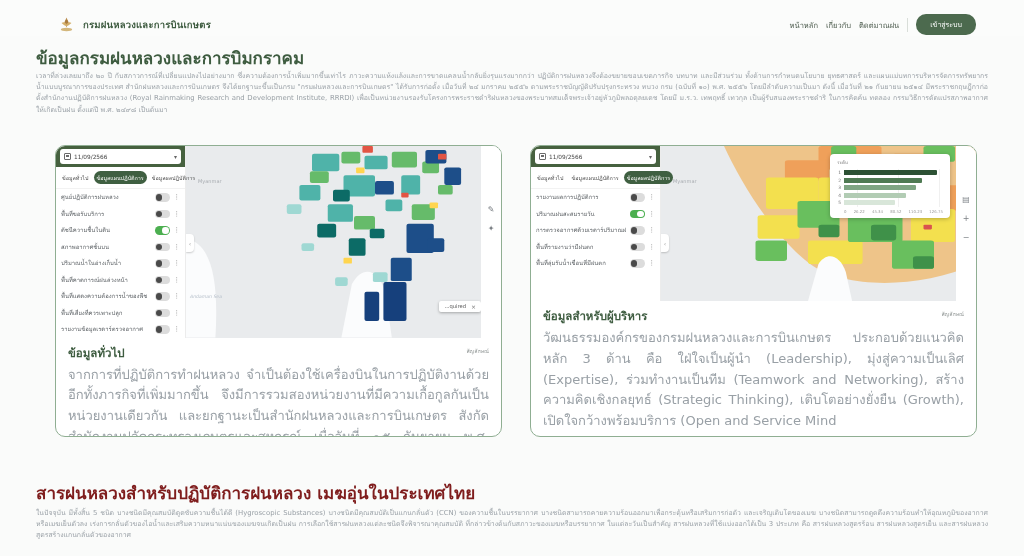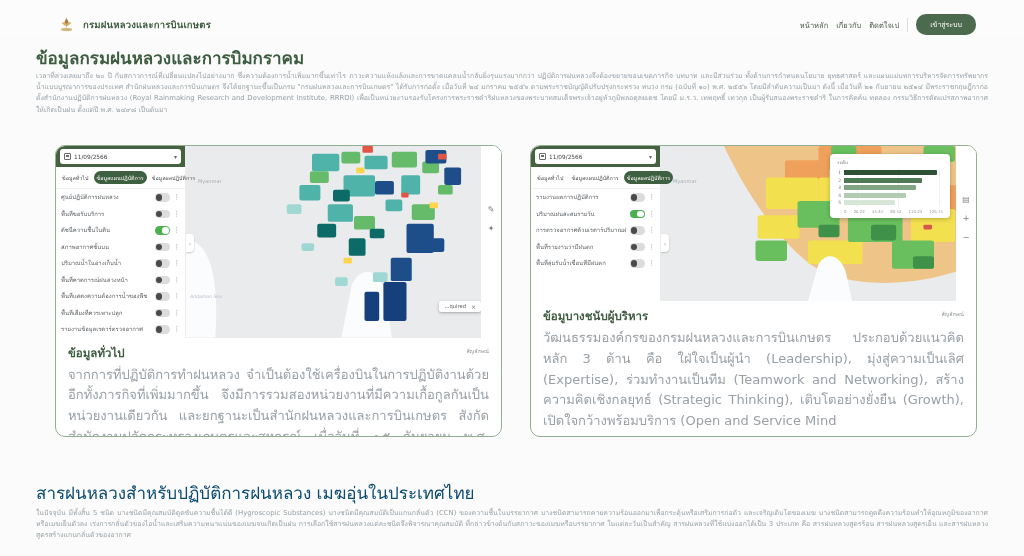--- a/index.html
+++ b/index.html
@@ -68,40 +68,40 @@
   .ticks{display:flex;justify-content:space-between;font-size:3.9px;color:#999;margin:2px 0 0 7px}
 
   
   .card-text{flex:1;padding:6px 12px 4px;position:relative}
   .head-row{display:flex;align-items:flex-start;justify-content:space-between}
   .card-heading{font-size:11.5px;font-weight:bold;color:#3e5c40;margin-bottom:3px}
   .legend-chip{font-size:5.3px;color:#8b9190;margin-top:3px;cursor:pointer}
   .card-body{font-size:13px;line-height:1.6;color:#99a0a6;text-align:justify}
 
   
-  .sec2-title{position:absolute;left:36px;top:479px;font-size:17px;font-weight:normal;color:#0c4a6e}
+  .sec2-title{position:absolute;left:36px;top:479px;font-size:17px;font-weight:bold;color:#7f1d1d}
   .sec2-body{position:absolute;left:36px;top:508px;width:952px;font-size:6.9px;line-height:1.62;color:#99a0a6;text-align:justify}
 </style>
 </head>
 <body>
 
 <header class="topbar">
   <div class="brand">
     <svg width="17" height="17" viewBox="0 0 24 24">
       <ellipse cx="12" cy="19" rx="8" ry="2.4" fill="#c9a55c" opacity=".8"></ellipse>
       <path d="M12 2 L15 9 L12 16 L9 9 Z" fill="#b8894a"></path>
       <path d="M5 10 C8 8 10 9 12 12 C14 9 16 8 19 10 C16 13 14 14 12 14 C10 14 8 13 5 10 Z" fill="#d4b06a"></path>
       <circle cx="12" cy="8" r="2.2" fill="#a97c3f"></circle>
     </svg>
     <span class="brand-title">กรมฝนหลวงและการบินเกษตร</span>
   </div>
   <nav class="nav">
     <a>หน้าหลัก</a>
     <a>เกี่ยวกับ</a>
-    <a>ติดต่ใจเป</a>
+    <a>ติดต่มาณฝน</a>
     <span class="nav-divider"></span>
     <button class="login-btn">เข้าสู่ระบบ</button>
   </nav>
 </header>
 
 <h1 class="intro-title">ข้อมูลกรมฝนหลวงและการบิมกราคม</h1>
 <p class="intro-body">เวลาที่ล่วงเลยมาถึง ๒๐ ปี กับสภาวการณ์ที่เปลี่ยนแปลงไปอย่างมาก ซึ่งความต้องการน้ำเพิ่มมากขึ้นเท่าไร ภาวะความแห้งแล้งและการขาดแคลนน้ำกลับยิ่งรุนแรงมากกว่า ปฏิบัติการฝนหลวงจึงต้องขยายขอบเขตภารกิจ บทบาท และมีส่วนร่วม ทั้งด้านการกำหนดนโยบาย ยุทธศาสตร์ และแผนแม่บทการบริหารจัดการทรัพยากรน้ำแบบบูรณาการของประเทศ สำนักฝนหลวงและการบินเกษตร จึงได้ยกฐานะขึ้นเป็นกรม "กรมฝนหลวงและการบินเกษตร" ได้รับการก่อตั้ง เมื่อวันที่ ๒๔ มกราคม ๒๕๕๖ ตามพระราชบัญญัติปรับปรุงกระทรวง ทบวง กรม (ฉบับที่ ๑๐) พ.ศ. ๒๕๕๖ โดยมีลำดับความเป็นมา ดังนี้ เมื่อวันที่ ๒๑ กันยายน ๒๕๑๔ มีพระราชกฤษฎีกาก่อตั้งสำนักงานปฏิบัติการฝนหลวง (Royal Rainmaking Research and Development Institute, RRRDI) เพื่อเป็นหน่วยงานรองรับโครงการพระราชดำริฝนหลวงของพระบาทสมเด็จพระเจ้าอยู่หัวภูมิพลอดุลยเดช โดยมี ม.ร.ว. เทพฤทธิ์ เทวกุล เป็นผู้รับสนองพระราชดำริ ในการคิดค้น ทดลอง กรรมวิธีการดัดแปรสภาพอากาศให้เกิดเป็นฝน ตั้งแต่ปี พ.ศ. ๒๔๙๘ เป็นต้นมา</p>
 
 <section class="card left">
   <div class="map-zone">
@@ -402,21 +402,21 @@
       </div>
       <div class="map-tools">
         <span class="tool">▤</span>
         <span class="tool">+</span>
         <span class="tool">−</span>
       </div>
     </div>
   </div>
   <div class="card-text">
     <div class="head-row">
-      <h2 class="card-heading">ข้อมูบางชนับผู้บริหาร</h2>
+      <h2 class="card-heading">ข้อมูลสำหรับผู้บริหาร</h2>
       <span class="legend-chip">สัญลักษณ์</span>
     </div>
     <p class="card-body">วัฒนธรรมองค์กรของกรมฝนหลวงและการบินเกษตร ประกอบด้วยแนวคิดหลัก 3 ด้าน คือ ใฝ่ใจเป็นผู้นำ (Leadership), มุ่งสู่ความเป็นเลิศ (Expertise), ร่วมทำงานเป็นทีม (Teamwork and Networking), สร้างความคิดเชิงกลยุทธ์ (Strategic Thinking), เติบโตอย่างยั่งยืน (Growth), เปิดใจกว้างพร้อมบริการ (Open and Service Mind</p>
   </div>
 </section>
 
 <h1 class="sec2-title">สารฝนหลวงสำหรับปฏิบัติการฝนหลวง เมฆอุ่นในประเทศไทย</h1>
 <p class="sec2-body">ในปัจจุบัน มีทั้งสิ้น 5 ชนิด บางชนิดมีคุณสมบัติดูดซับความชื้นได้ดี (Hygroscopic Substances) บางชนิดมีคุณสมบัติเป็นแกนกลั่นตัว (CCN) ของความชื้นในบรรยากาศ บางชนิดสามารถคายความร้อนออกมาเพื่อกระตุ้นหรือเสริมการก่อตัว และเจริญเติบโตของเมฆ บางชนิดสามารถดูดดึงความร้อนทำให้อุณหภูมิของอากาศหรือเมฆเย็นตัวลง เร่งการกลั่นตัวของไอน้ำและเสริมความหนาแน่นของเมฆจนเกิดเป็นฝน การเลือกใช้สารฝนหลวงแต่ละชนิดจึงพิจารณาคุณสมบัติ ที่กล่าวข้างต้นกับสภาวะของเมฆหรือบรรยากาศ ในแต่ละวันเป็นสำคัญ สารฝนหลวงที่ใช้แบ่งออกได้เป็น 3 ประเภท คือ สารฝนหลวงสูตรร้อน สารฝนหลวงสูตรเย็น และสารฝนหลวงสูตรสร้างแกนกลั่นตัวของอากาศ</p>
 
 </body></html>

